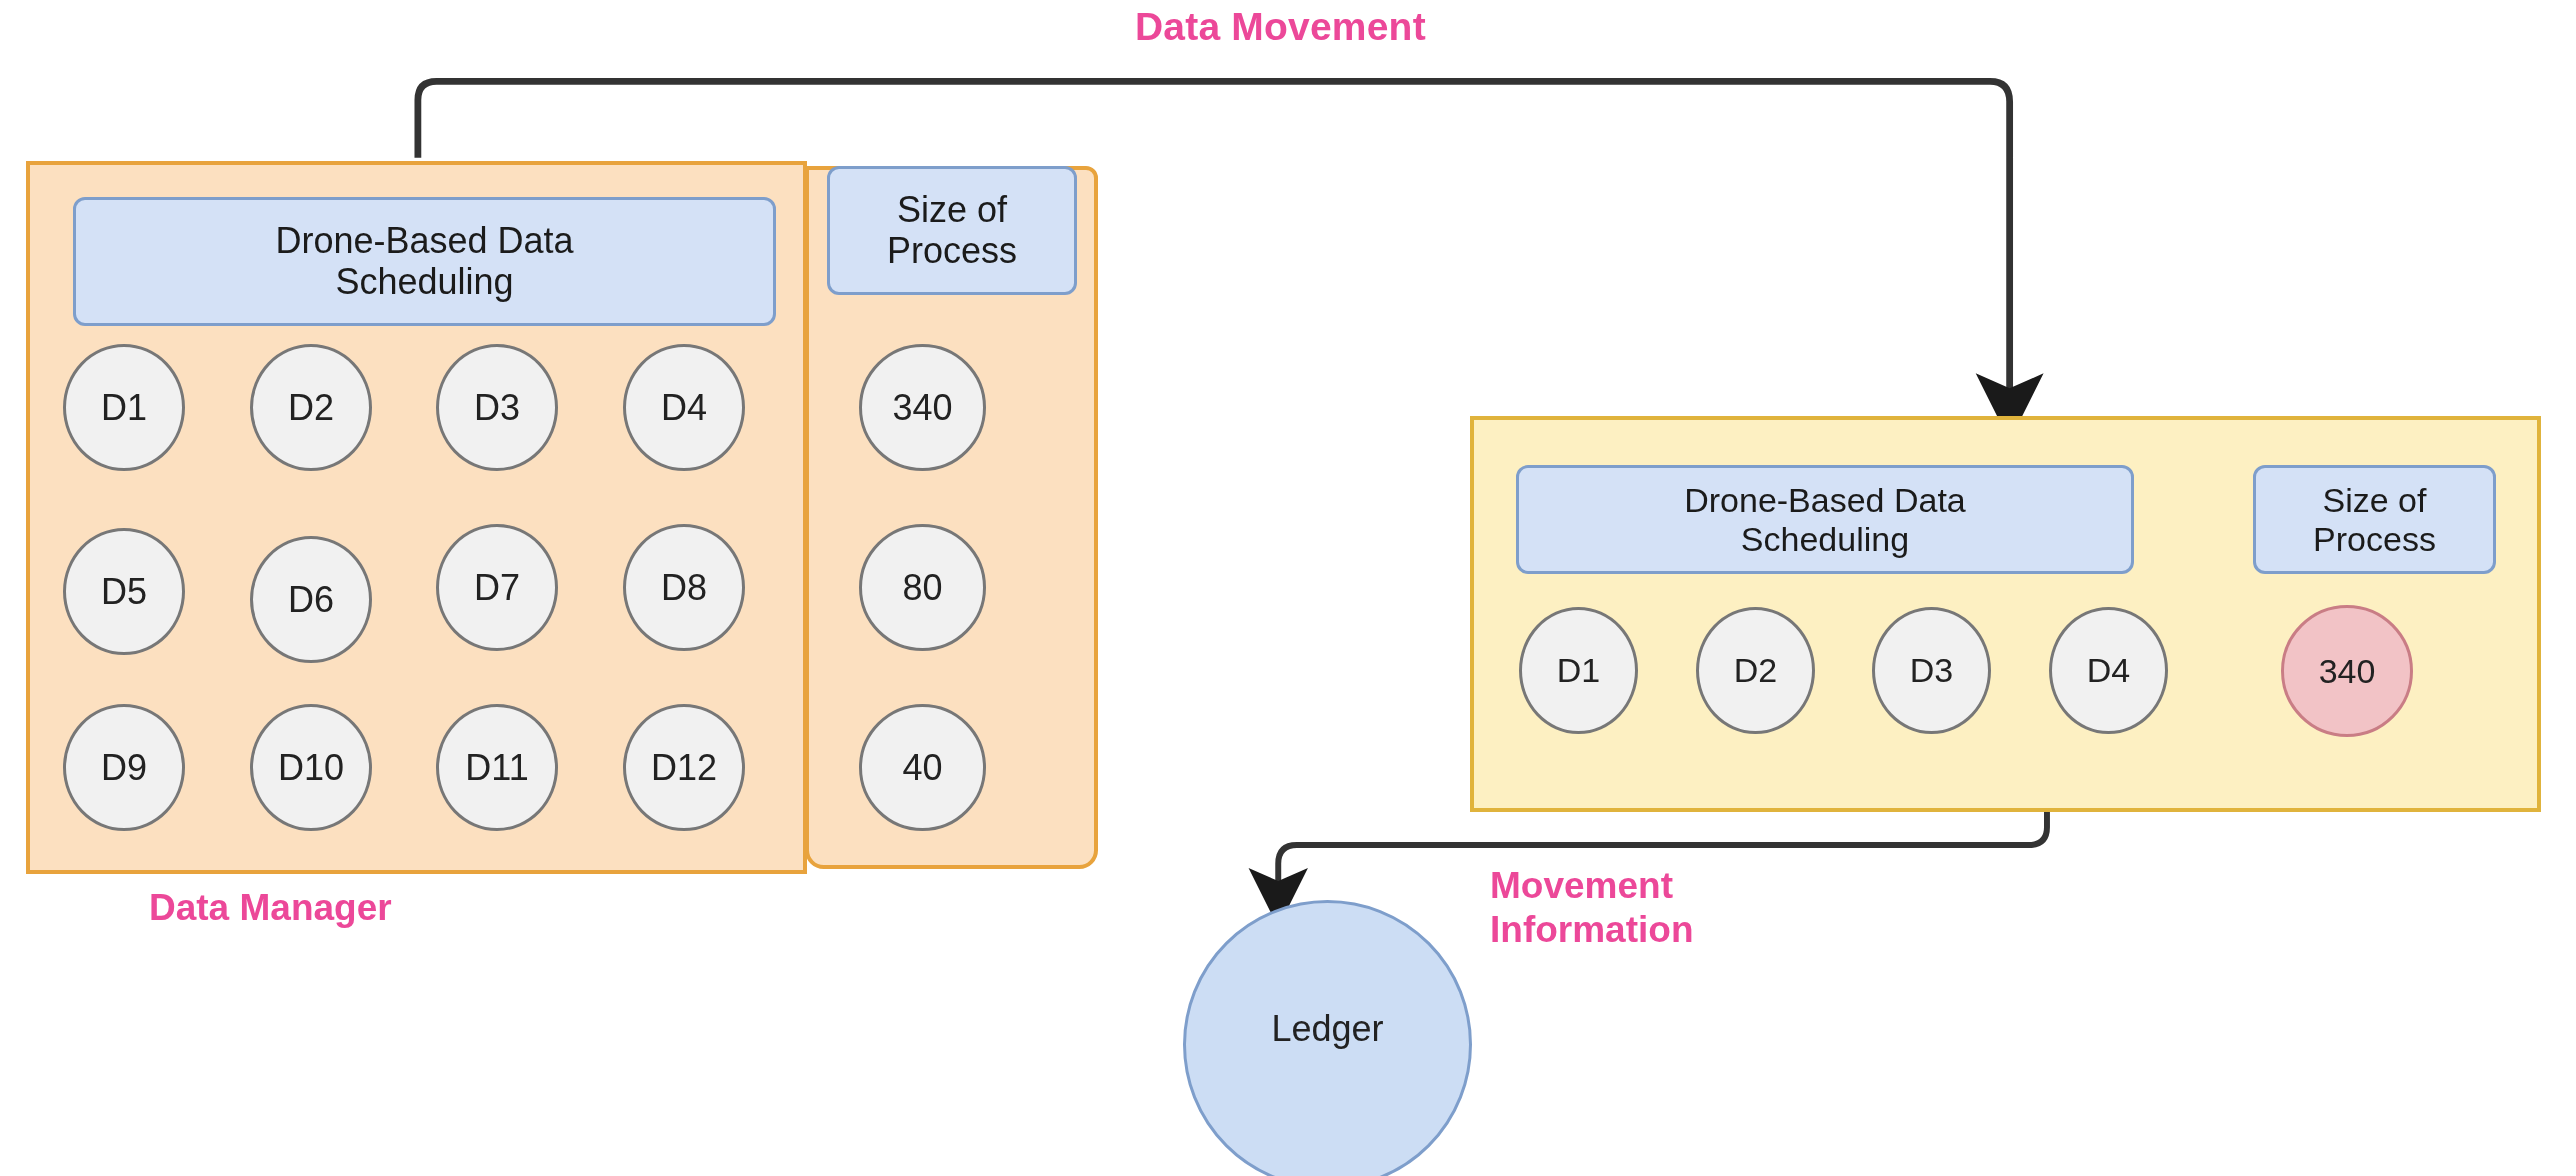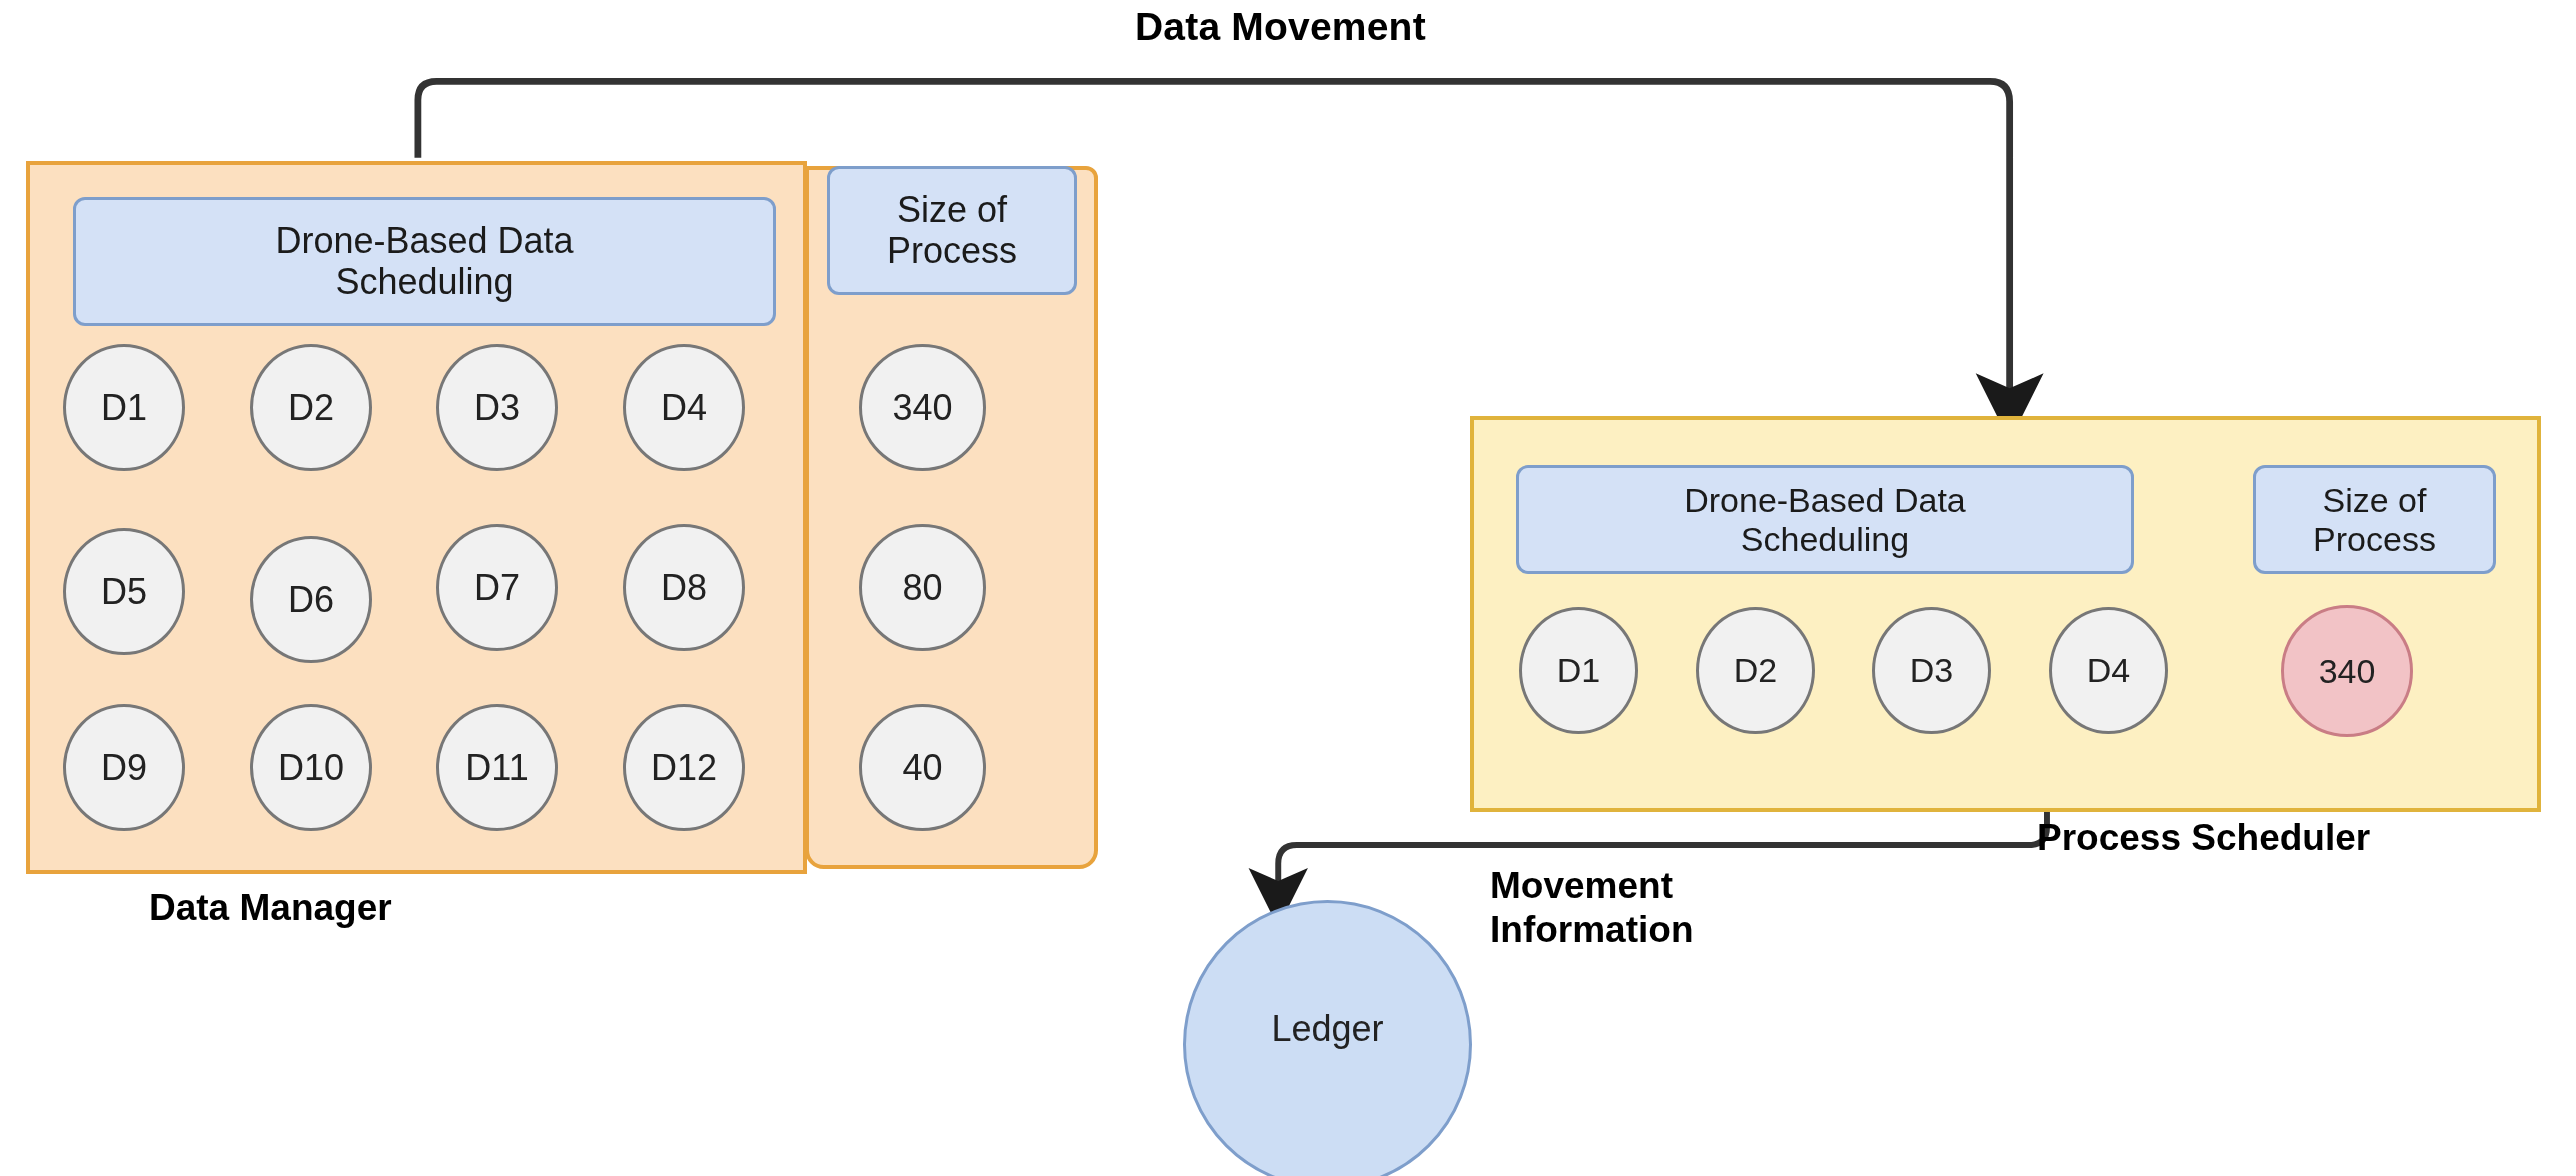--- a/index.html
+++ b/index.html
@@ -10,21 +10,21 @@
   .orange-panel{position:absolute;background:#fce0c0;border:4.2px solid #e8a33d;box-sizing:border-box;}
   .yellow-panel{position:absolute;background:#fdf0c2;border:4.2px solid #e0b33c;box-sizing:border-box;}
   .blue-box{position:absolute;background:#d4e1f6;border:3.4px solid #7e9ecb;border-radius:12px;
             box-sizing:border-box;display:flex;align-items:center;justify-content:center;
             text-align:center;color:#1b1b1b;line-height:1.12;}
   .circle{position:absolute;border-radius:50%;box-sizing:border-box;
           display:flex;align-items:center;justify-content:center;color:#222;}
   .circle.grey{background:#f1f1f1;border:3.4px solid #777777;}
   .circle.red{background:#f2c3c6;border:3.4px solid #c97d85;}
   .circle.lblue{background:#ccddf4;border:3.4px solid #7e9ecb;}
-  .plain-label{position:absolute;color:#000000;font-weight:bold;white-space:pre-line;}
+  .plain-label{position:absolute;color:#ec4899;font-weight:bold;white-space:pre-line;}
   svg.edges{position:absolute;left:0;top:0;width:2576px;height:1176px;overflow:visible;pointer-events:none;}
 </style>
 </head>
 <body>
 
 <div id="stage">
 
   <svg class="edges" viewBox="0 0 3035 1386">
     <defs>
       <marker id="arrowEnd" markerWidth="14" markerHeight="14" refX="6" refY="6" orient="auto" markerUnits="strokeWidth">
@@ -140,21 +140,20 @@
     <span>D3</span>
     </div>
   <div class="circle grey" style="left:2049px;top:607px;width:119px;height:127px;font-size:34px;">
     <span>D4</span>
     </div>
 
   <div class="circle red" style="left:2281px;top:605px;width:132px;height:132px;font-size:34px;">
     <span>340</span>
     </div>
 
-  <div class="plain-label" style="left:2037px;top:817px;font-size:37px;">Process Scheduler</div>
 
   <div class="circle lblue" style="left:1183px;top:900px;width:289px;height:289px;font-size:36px;">
     <span style="position:relative;top:-15.3px;">Ledger</span>
   </div>
 
   <div class="plain-label" style="left:1490px;top:864px;font-size:37px;line-height:1.18;">Movement
 Information</div>
 
 </div>
 

